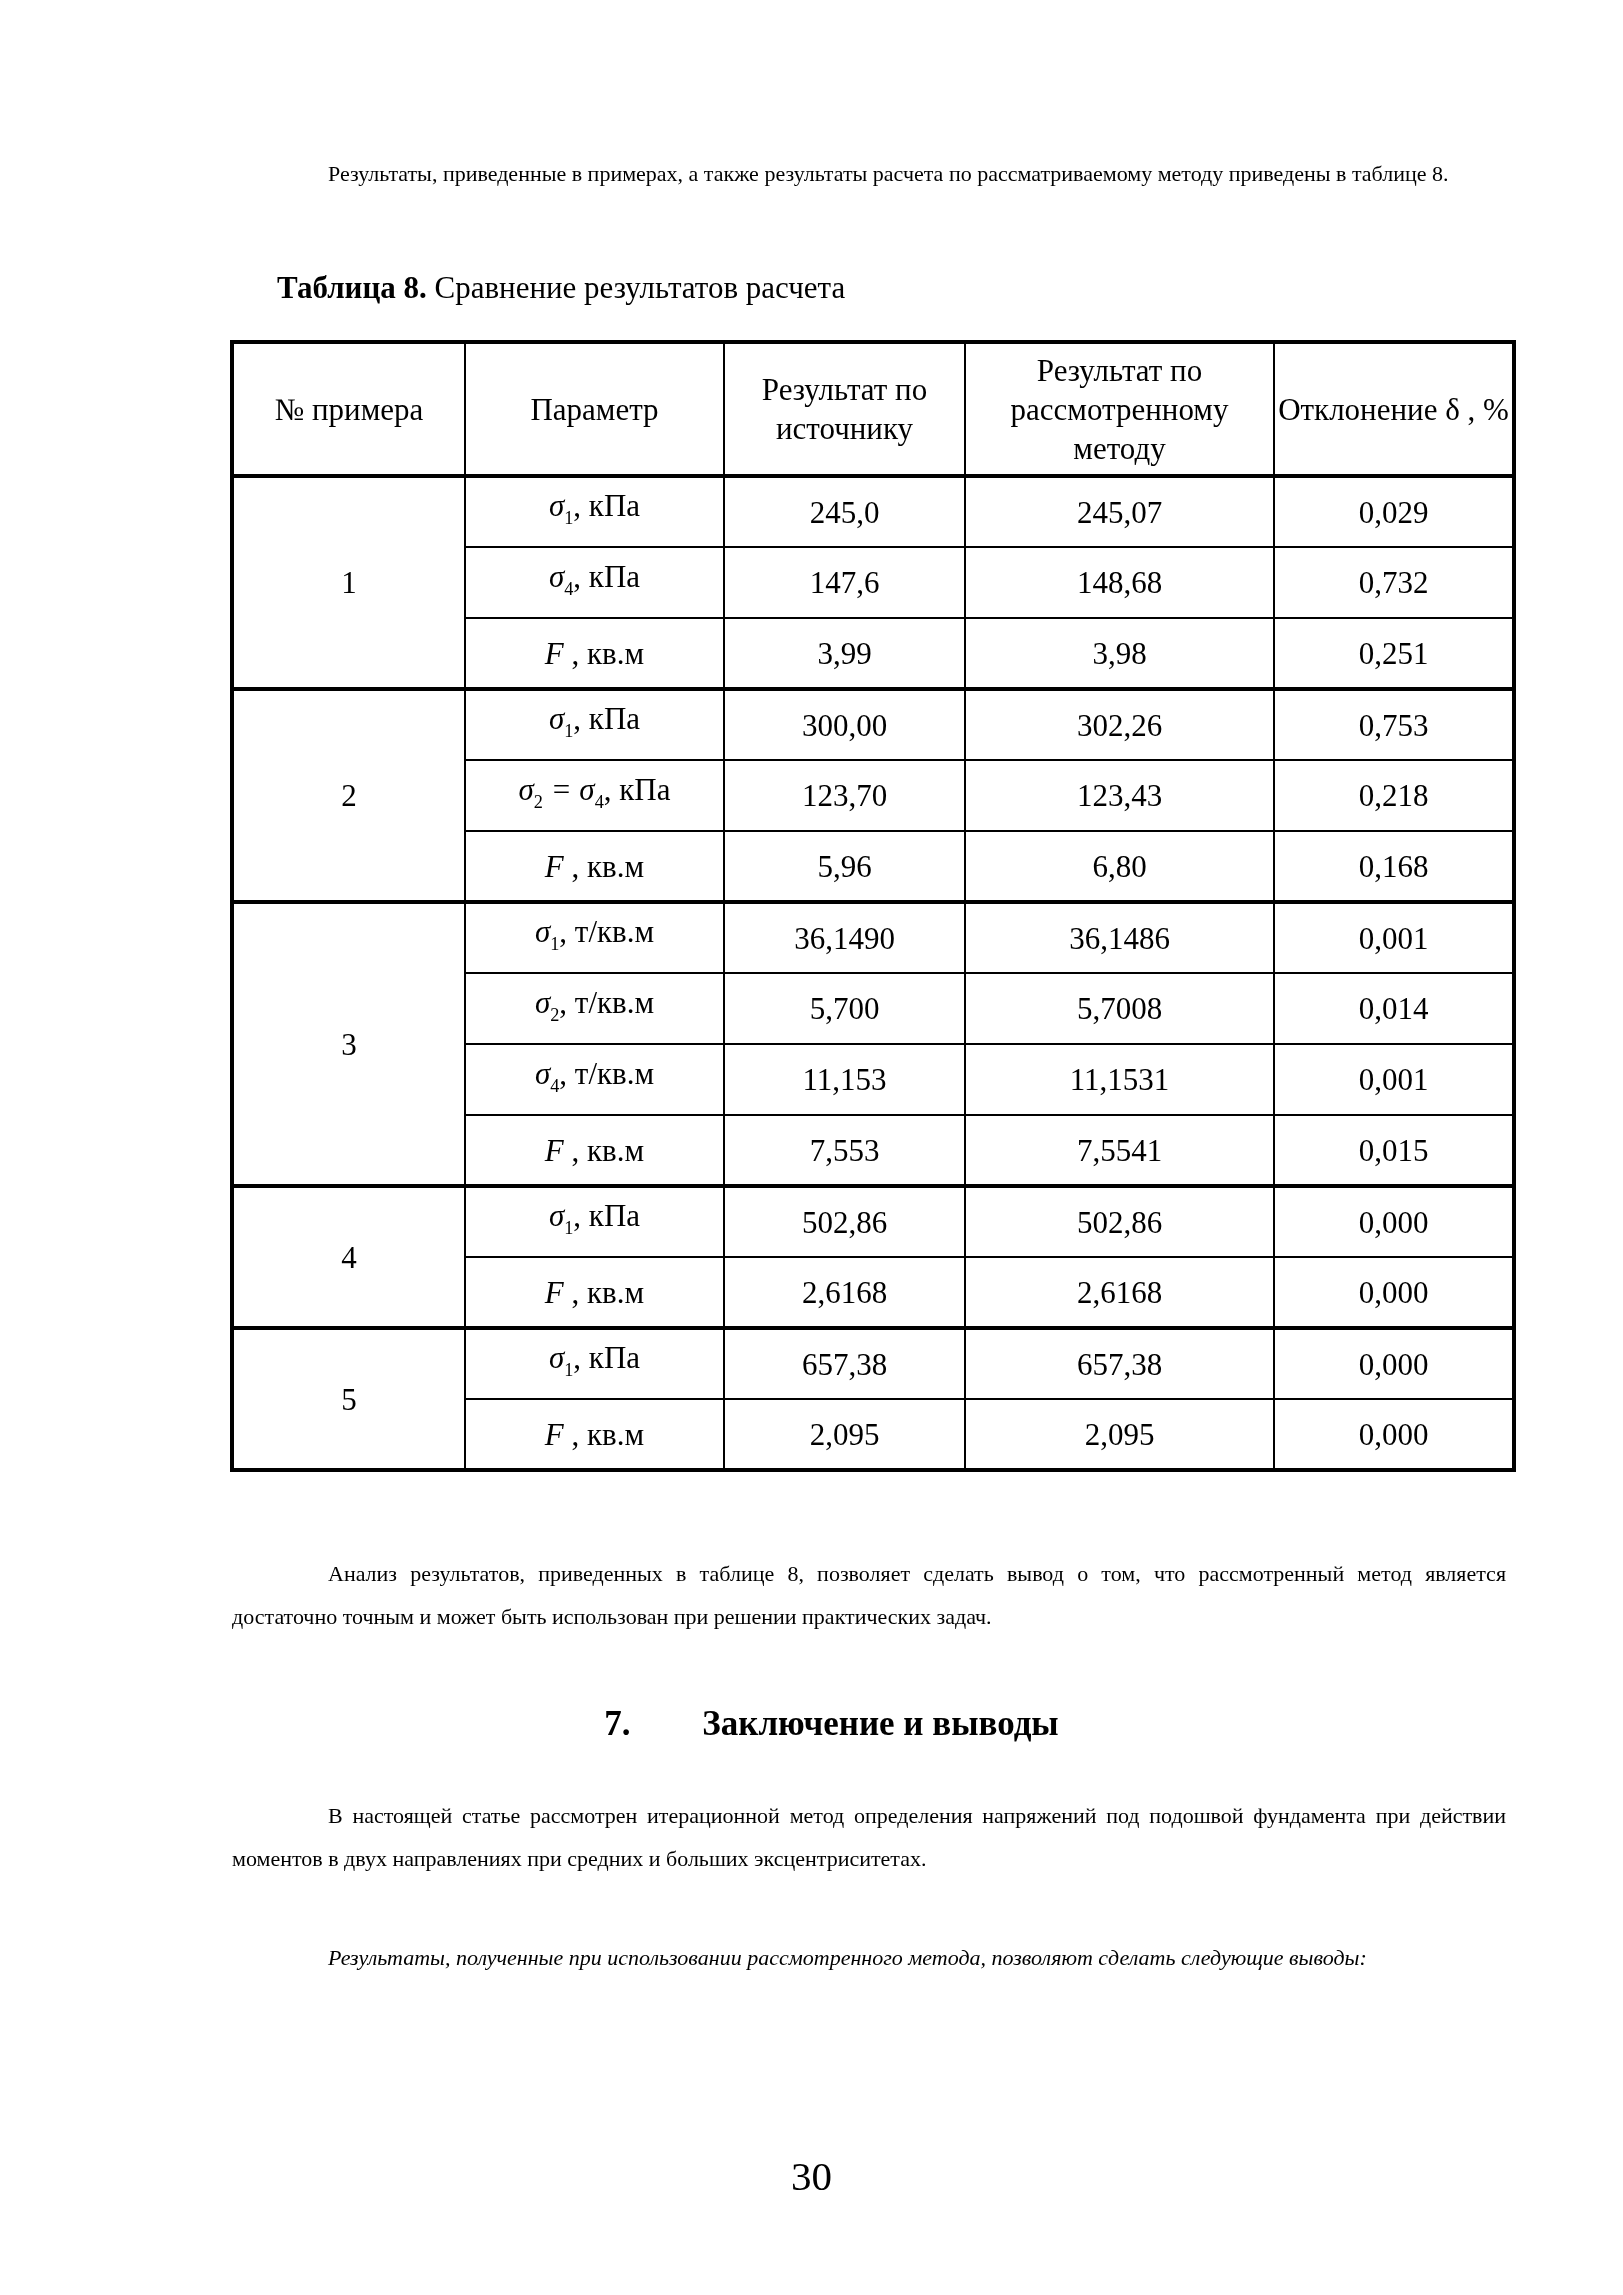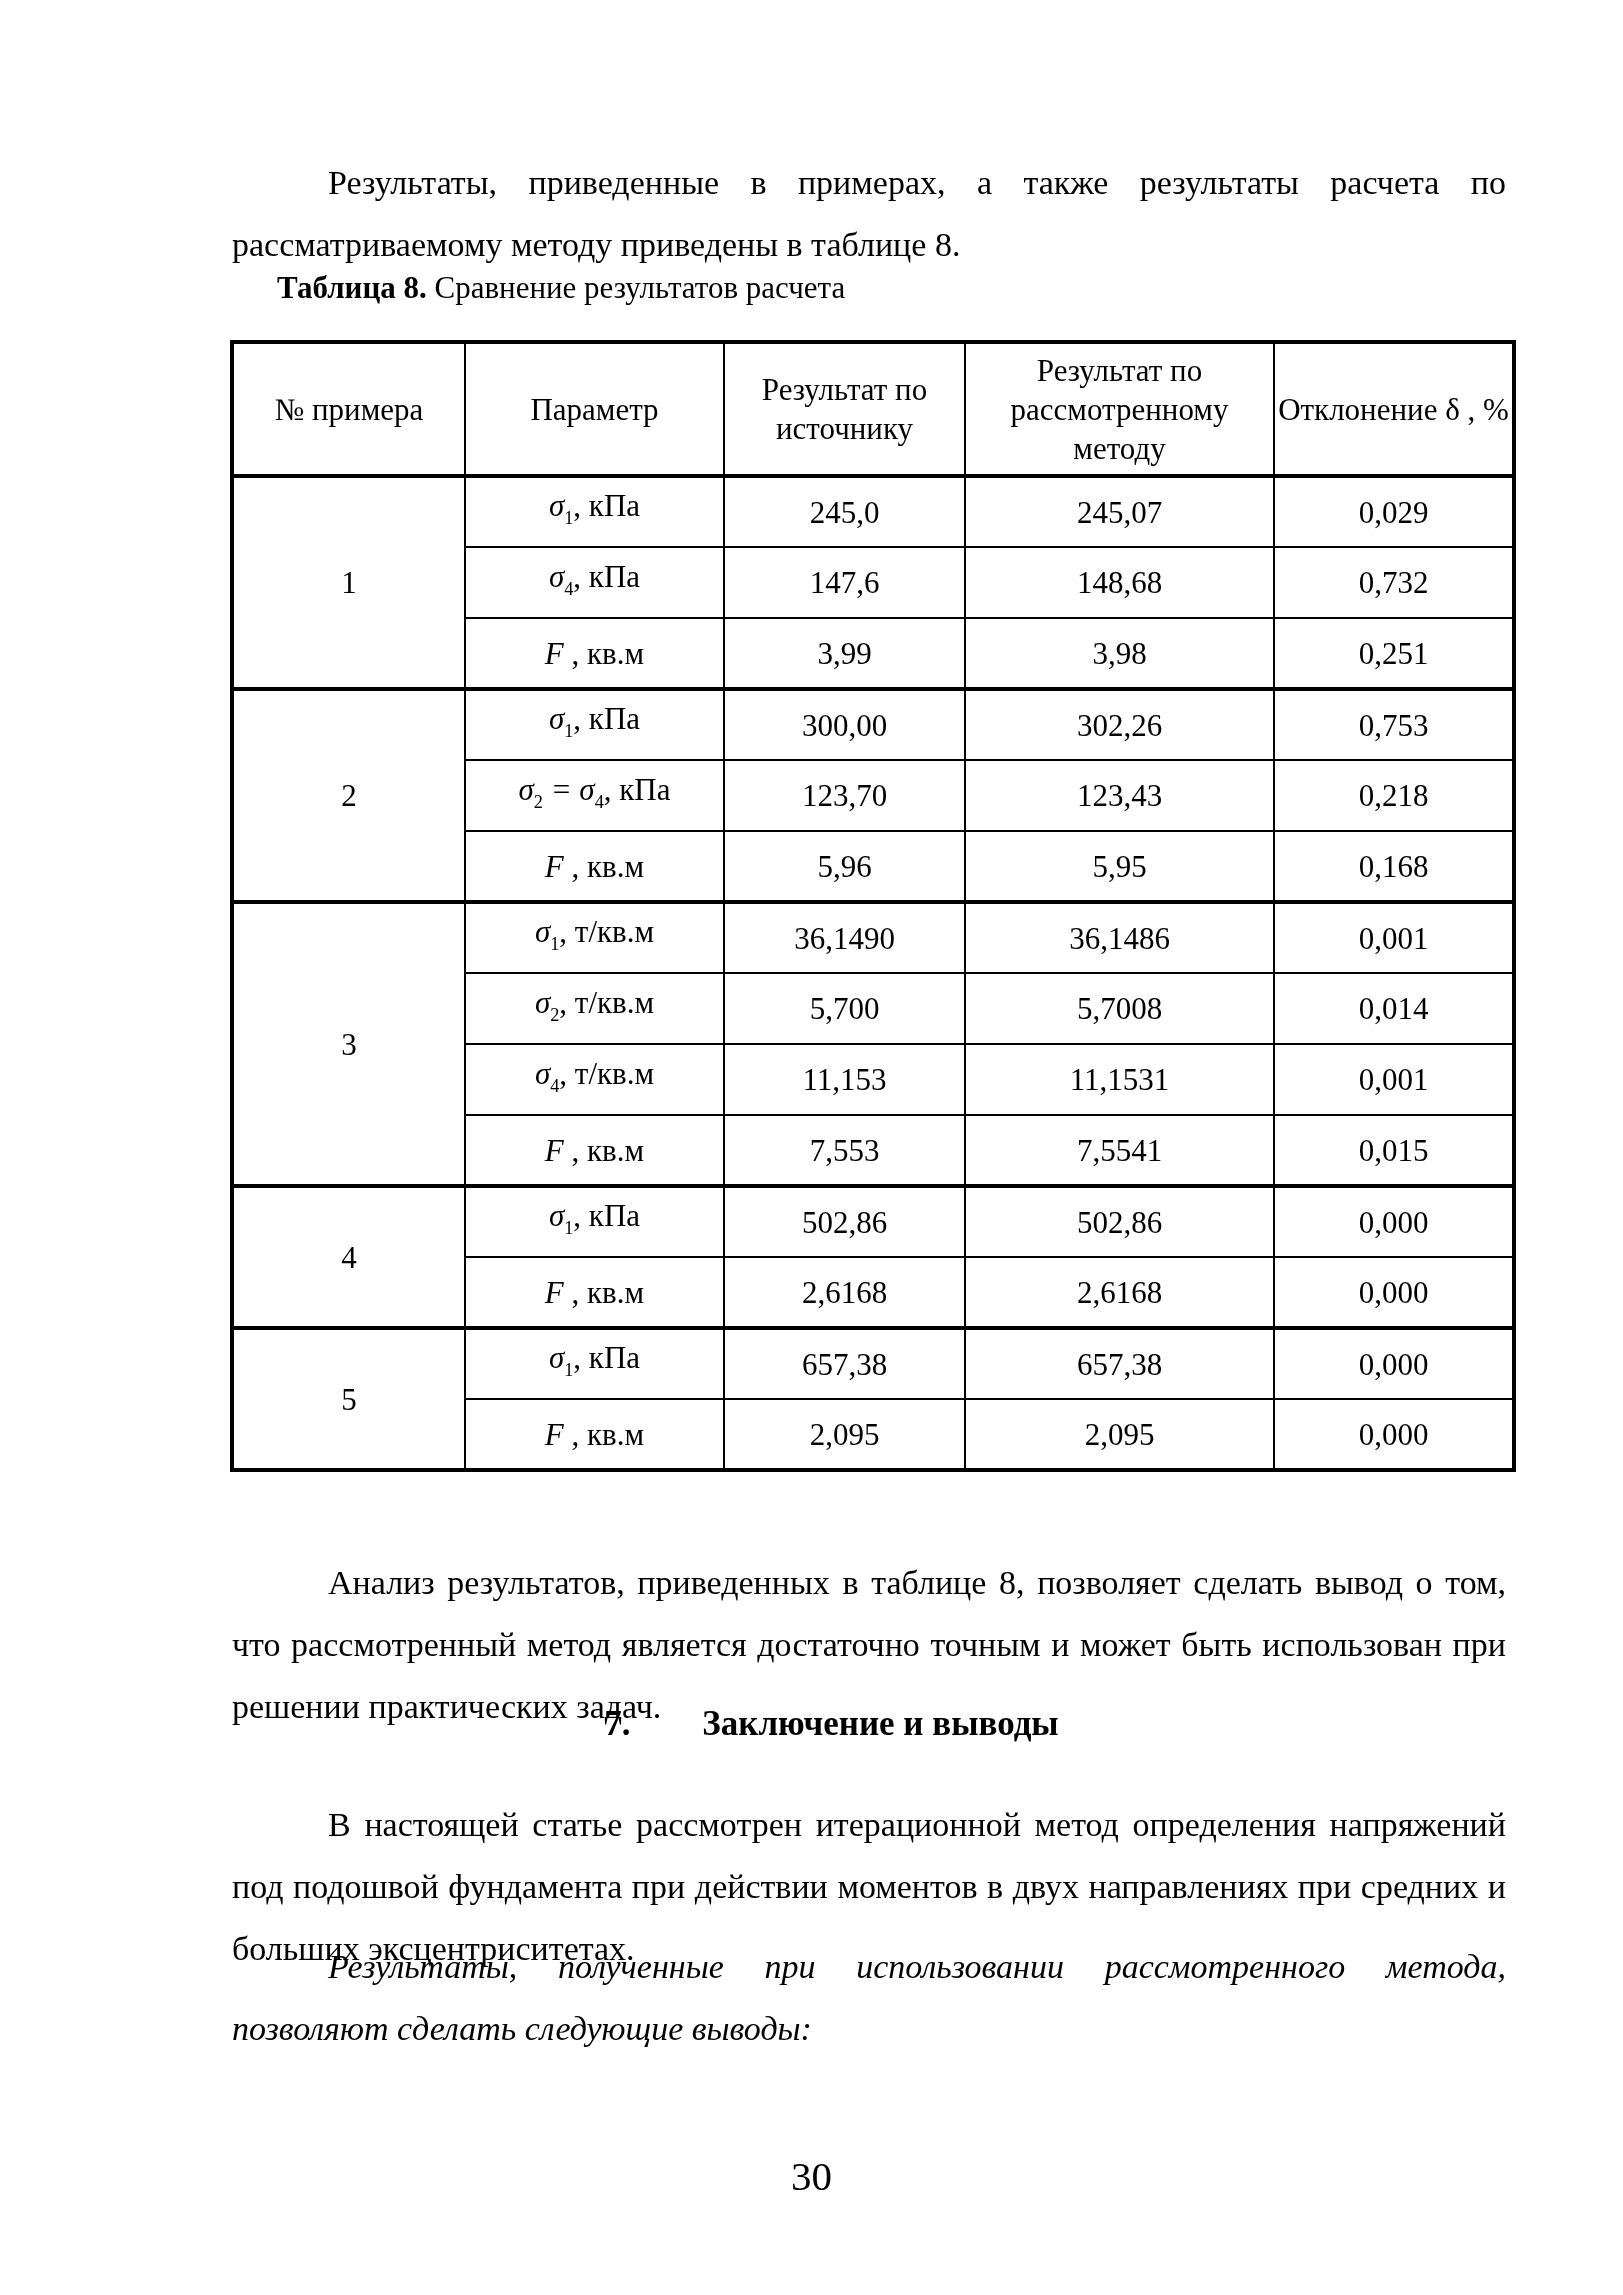--- a/index.html
+++ b/index.html
@@ -1,18 +1,18 @@
 <!DOCTYPE html>
 <html style="font-size:10.5px"><head>
 <meta charset="utf-8">
 <style>
   html, body { margin:0; padding:0; background:#ffffff; }
   body { width:1623px; height:2295px; position:relative; overflow:hidden;
          font-family:"Liberation Serif","DejaVu Serif",serif; color:#000; }
-  .para { position:absolute; left:232px; width:1274px; font-size:34px; line-height:62px;
+  .para { position:absolute; left:232px; width:1274px; font-size:22px; line-height:43px;
           text-align:justify; text-align-last:left; }
   .para .indent { display:inline-block; width:96px; }
   .caption { position:absolute; left:251px; top:268px; font-size:31px; line-height:39px; }
   .caption b { font-weight:bold;margin-left:26px; }
   table.t { position:absolute; left:230px; top:340px; border-collapse:collapse;
             border:4.6px solid #000; font-size:31px; }
   table.t td, table.t th { border:2px solid #000; text-align:center; vertical-align:middle;
             padding:0; font-weight:normal; line-height:39px; }
   table.t thead tr { height:134px; }
   table.t thead th { border-bottom:4.6px solid #000; }
@@ -75,21 +75,21 @@
       </tr>
       <tr>
         <td><span class="sym">σ</span><sub>2</sub><span class="sym"> = σ</span><sub>4</sub><span>, кПа</span></td>
         <td>123,70</td>
         <td>123,43</td>
         <td>0,218</td>
       </tr>
       <tr>
         <td><span class="sym">F</span><span> , кв.м</span></td>
         <td>5,96</td>
-        <td>5,95</td>
+        <td>6,80</td>
         <td>0,168</td>
       </tr>
       <tr class="grp-start">
         <td rowspan="4">3</td>
         <td><span class="sym">σ</span><sub>1</sub><span>, т/кв.м</span></td>
         <td>36,1490</td>
         <td>36,1486</td>
         <td>0,001</td>
       </tr>
       <tr>

